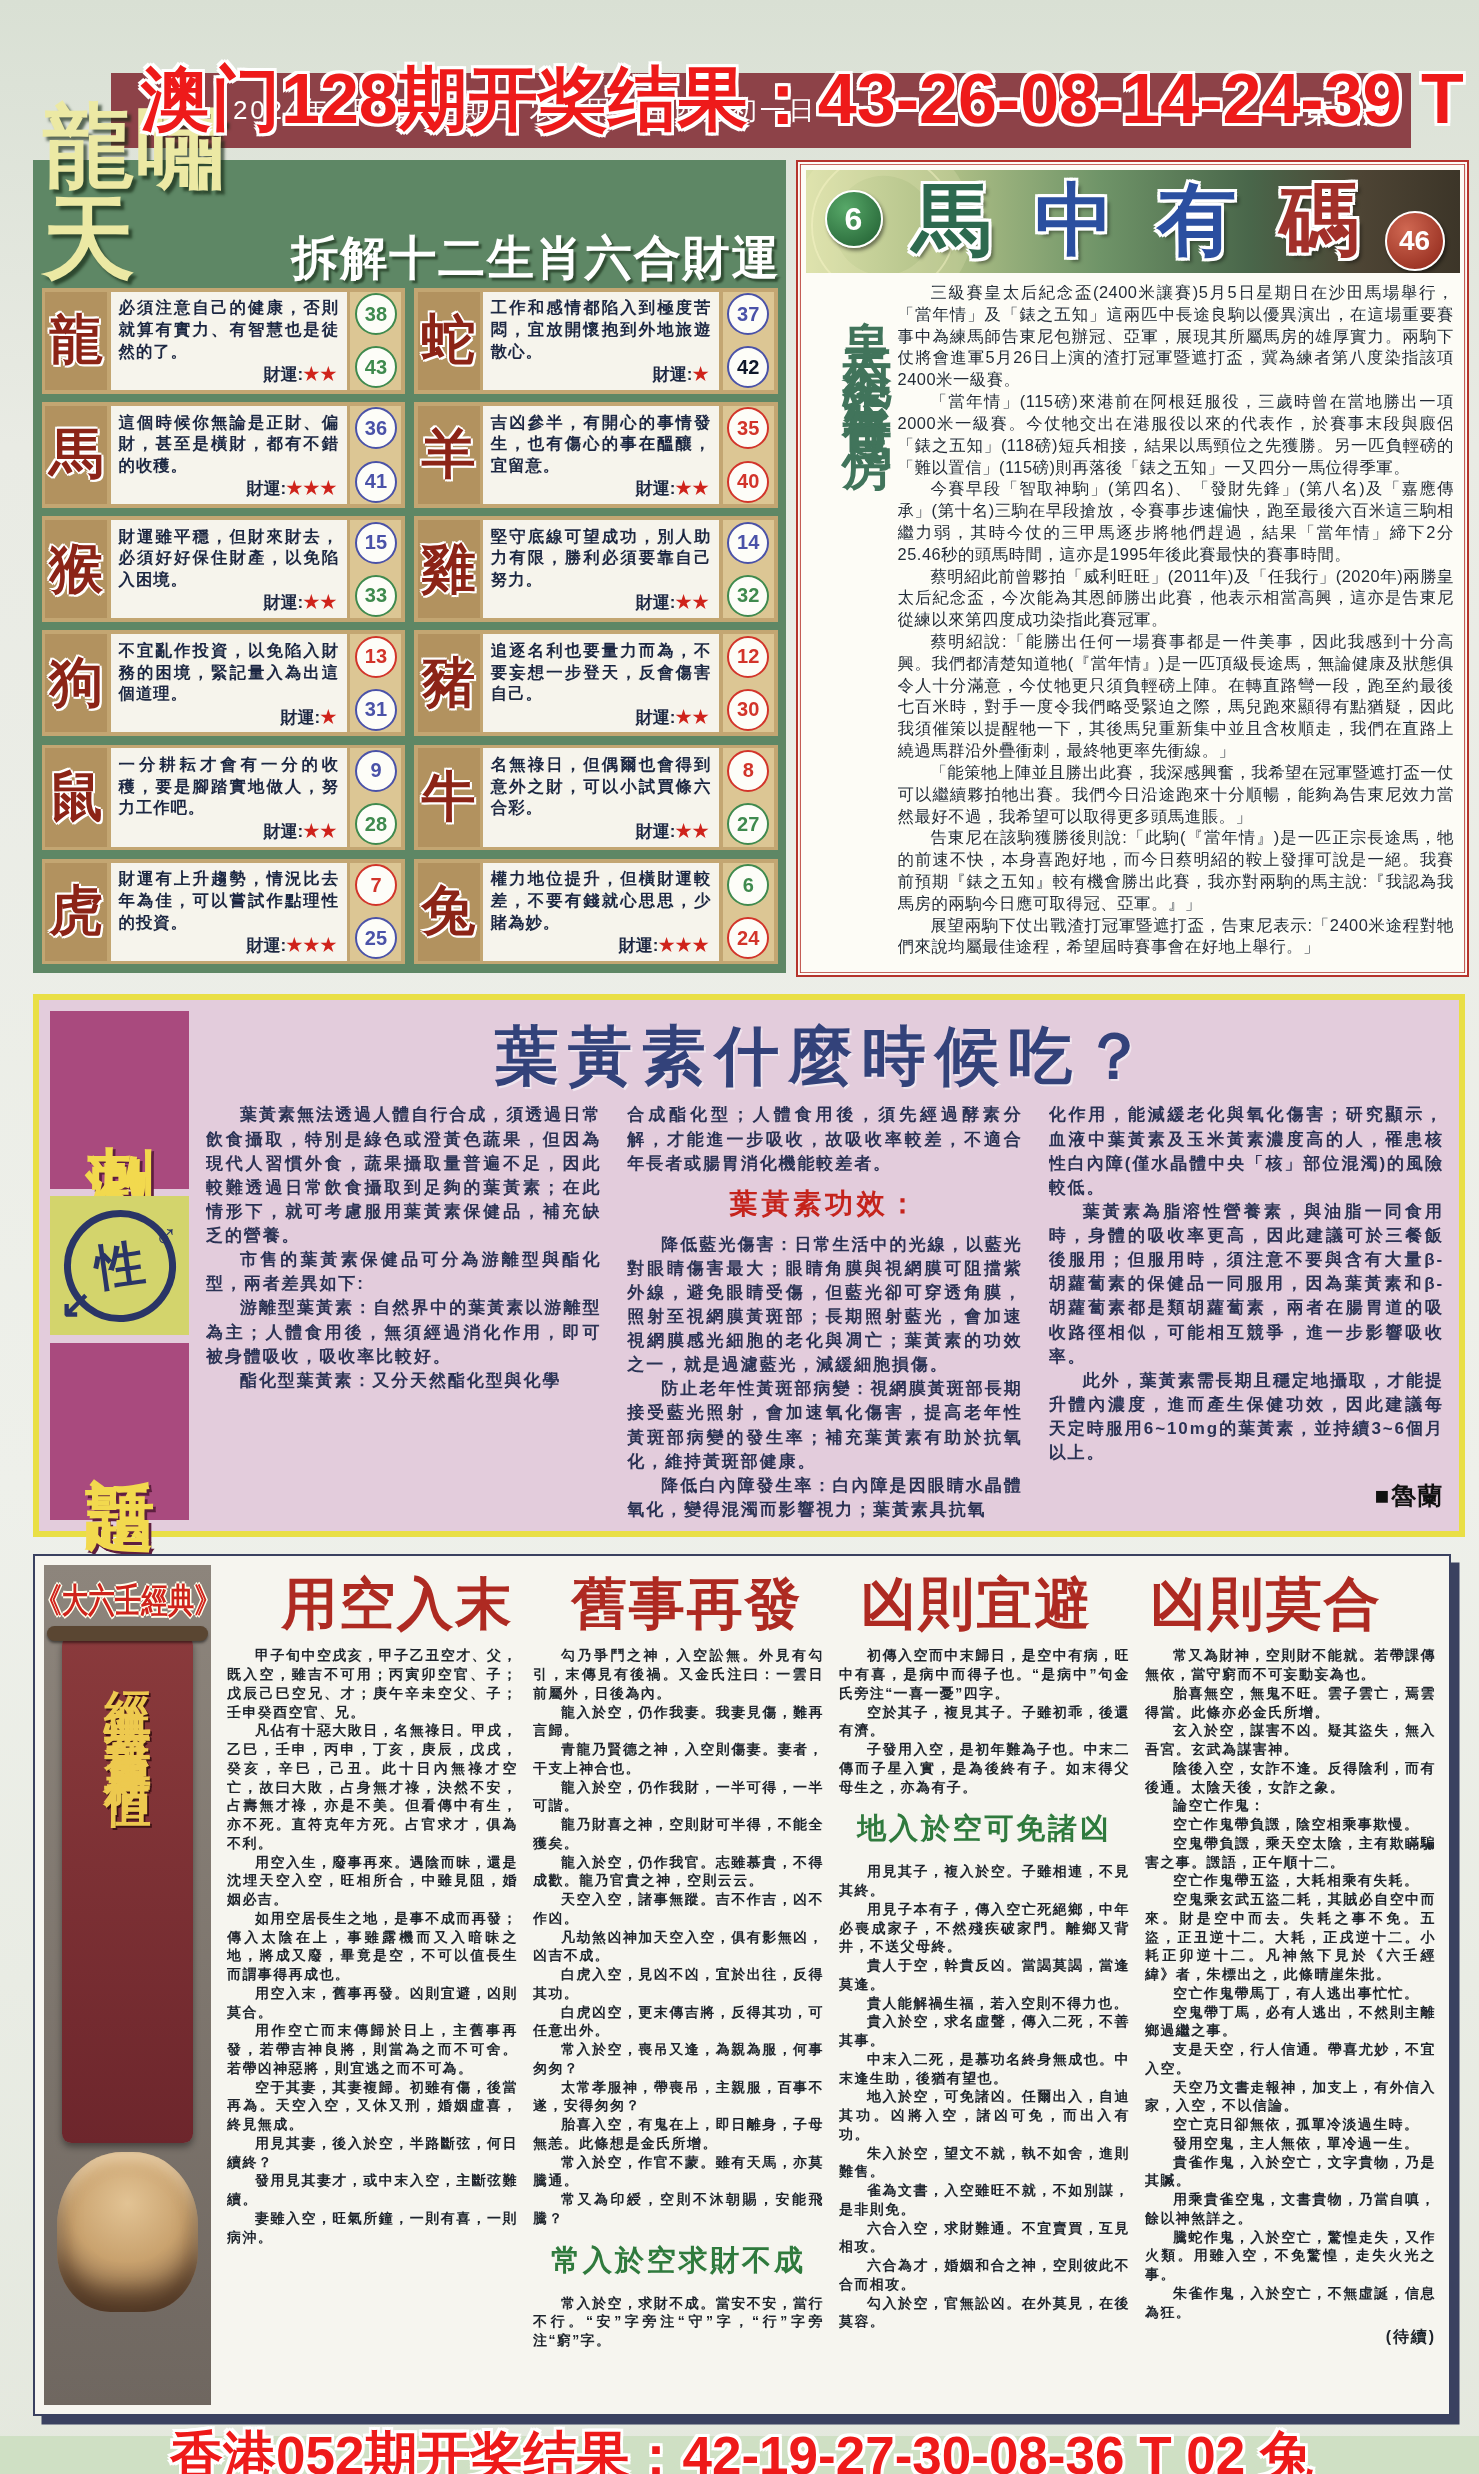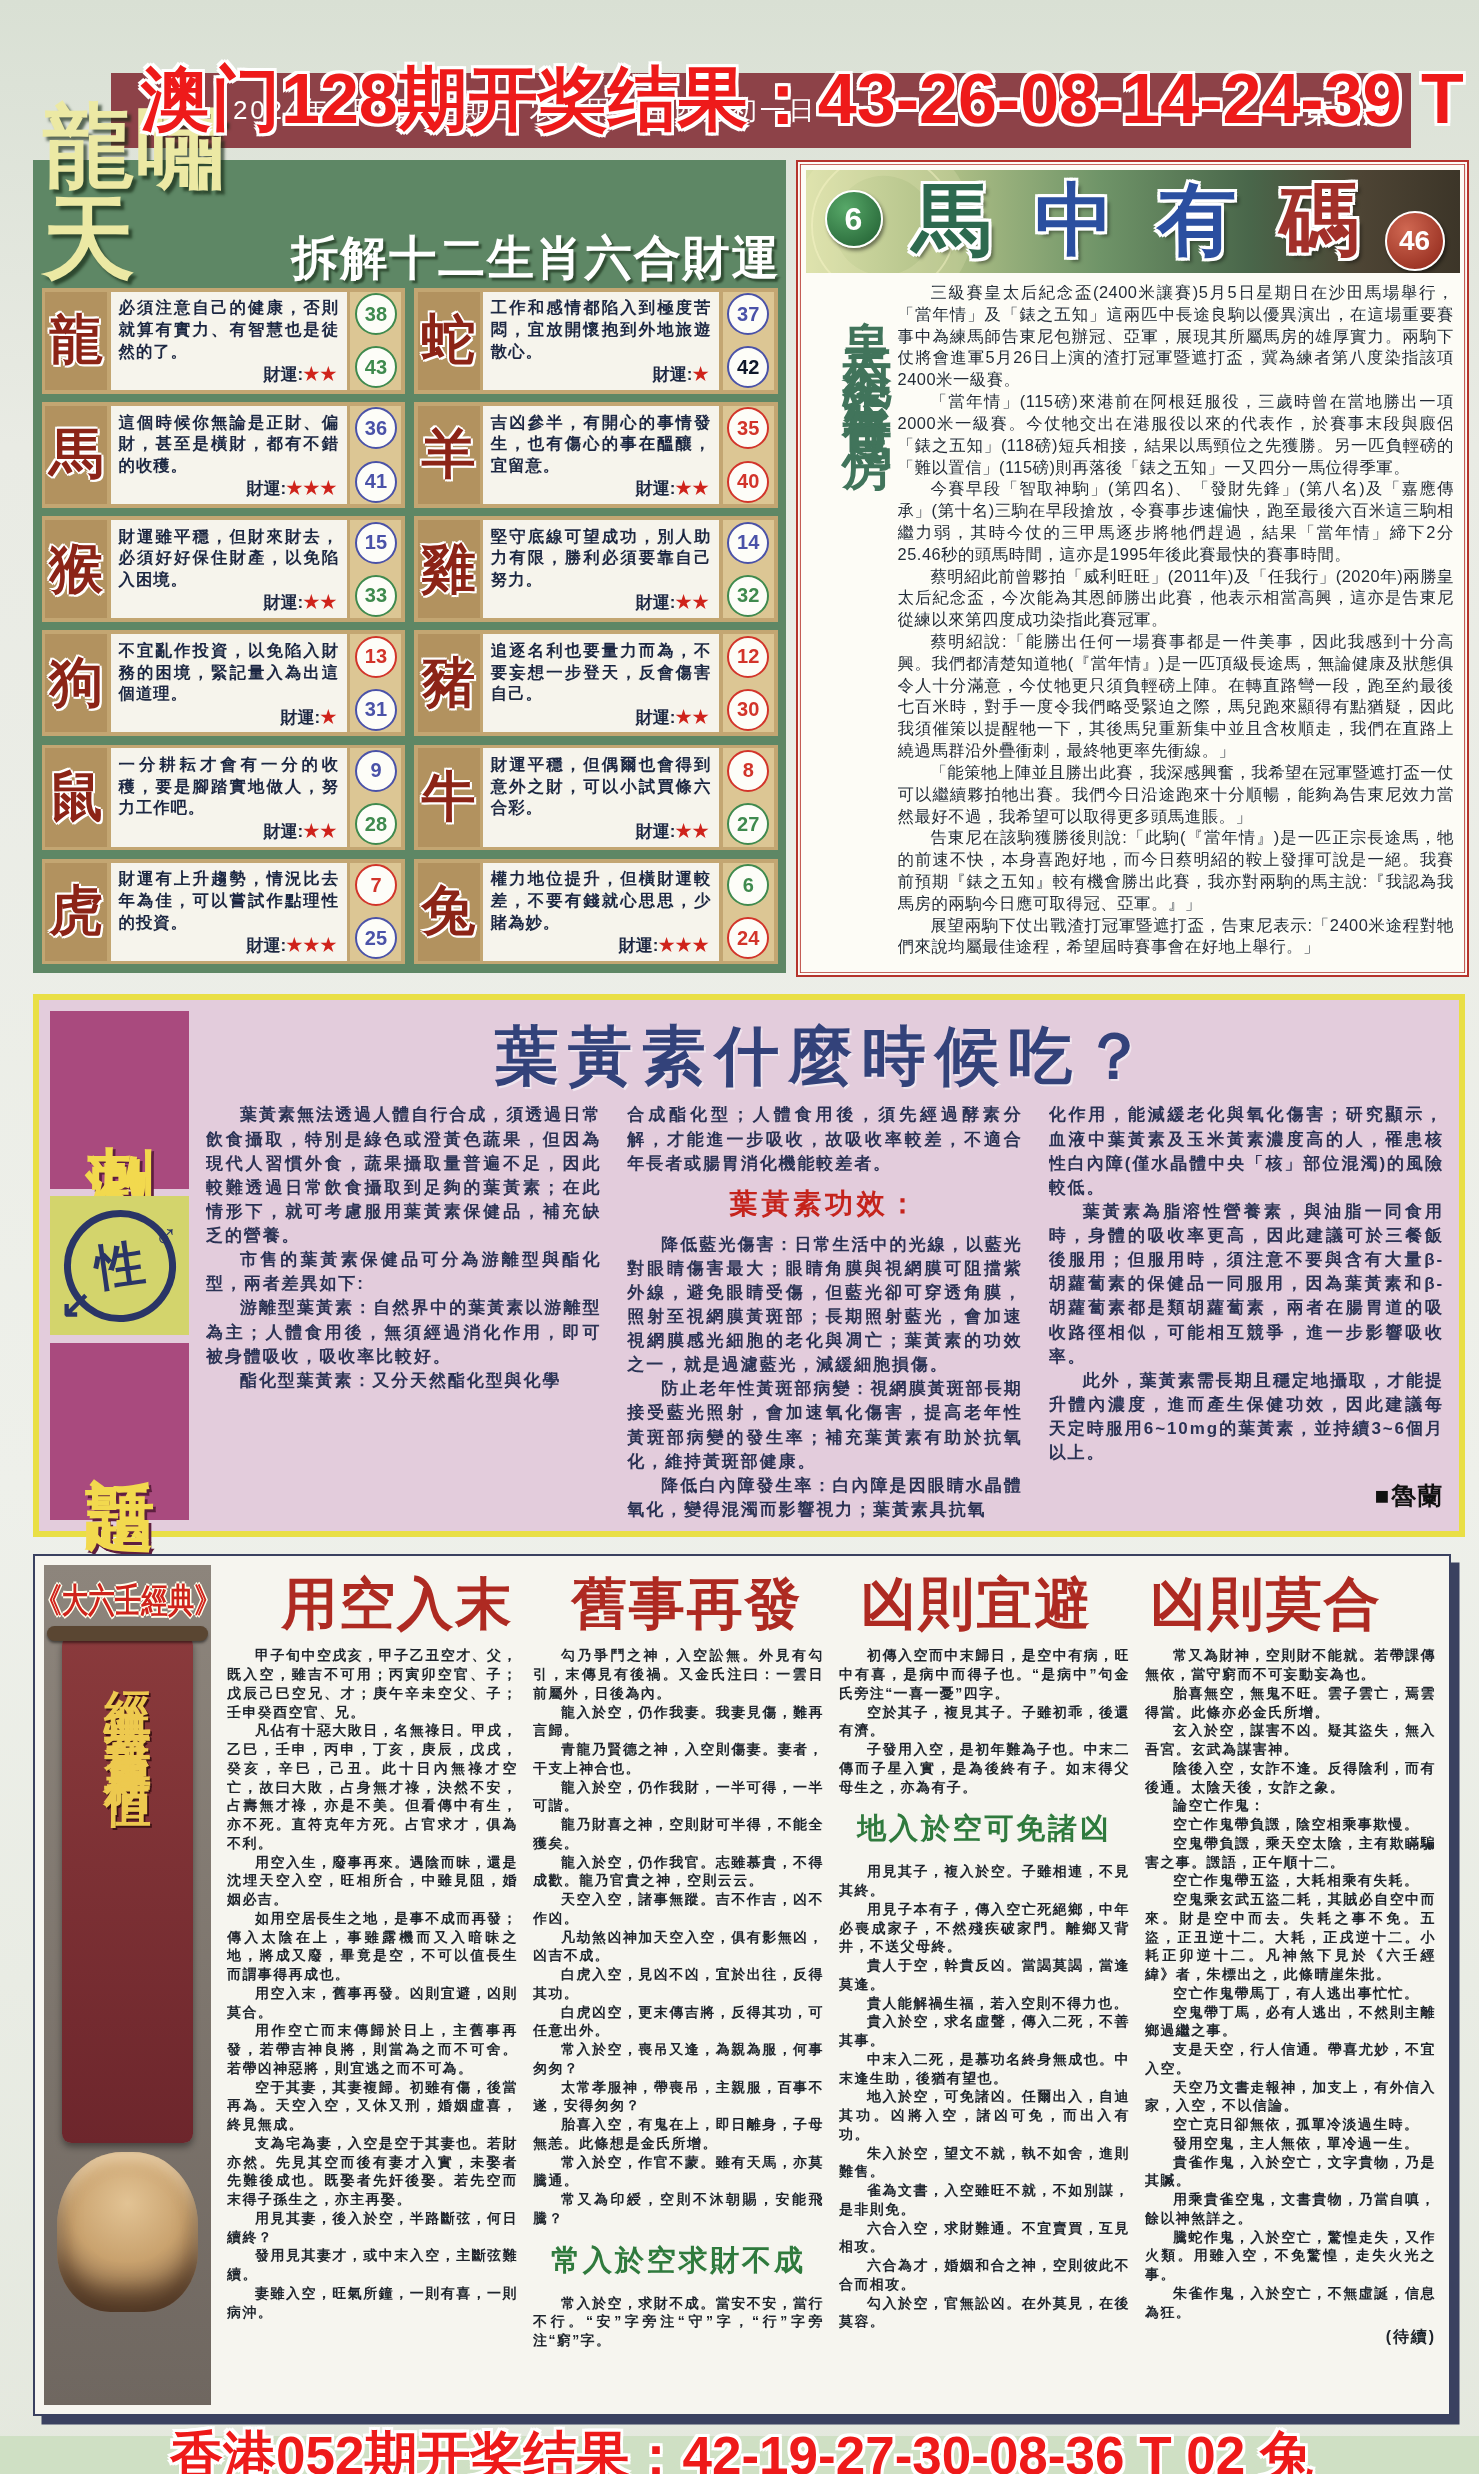--- a/index.html
+++ b/index.html
@@ -223,21 +223,21 @@
             <div class="zfort"><span>財運:</span><span class="zstars">★★</span></div>
           </div>
           <div class="znums">
             <div class="zball" style="border-color: rgb(74, 82, 168); color: rgb(74, 82, 168);">9</div>
             <div class="zball" style="border-color: rgb(63, 138, 78); color: rgb(63, 138, 78);">28</div>
           </div>
         </div>
         <div class="zcard">
           <div class="zchar">牛</div>
           <div class="zbody">
-            <div class="ztext">財運平穩，但偶爾也會得到意外之財，可以小試買條六合彩。</div>
+            <div class="ztext">名無祿日，但偶爾也會得到意外之財，可以小試買條六合彩。</div>
             <div class="zfort"><span>財運:</span><span class="zstars">★★</span></div>
           </div>
           <div class="znums">
             <div class="zball" style="border-color: rgb(210, 52, 42); color: rgb(210, 52, 42);">8</div>
             <div class="zball" style="border-color: rgb(63, 138, 78); color: rgb(63, 138, 78);">27</div>
           </div>
         </div>
         <div class="zcard">
           <div class="zchar">虎</div>
           <div class="zbody">
@@ -342,21 +342,20 @@
       <div class="dtitle-main">用空入末　舊事再發　凶則宜避　凶則莫合</div>
       <div class="dcols">
         <div class="dcol" id="dcol1">
             <p class="para">甲子旬中空戌亥，甲子乙丑空才、父，既入空，雖吉不可用；丙寅卯空官、子；戊辰己巳空兄、才；庚午辛未空父、子；壬申癸酉空官、兄。</p>
             <p class="para">凡佔有十惡大敗日，名無祿日。甲戌，乙巳，壬申，丙申，丁亥，庚辰，戊戌，癸亥，辛巳，己丑。此十日內無祿才空亡，故曰大敗，占身無才祿，決然不安，占壽無才祿，亦是不美。但看傳中有生，亦不死。直符克年方死。占官求才，俱為不利。</p>
             <p class="para">用空入生，廢事再來。遇陰而昧，還是沈埋天空入空，旺相所合，中雖見阻，婚姻必吉。</p>
             <p class="para">如用空居長生之地，是事不成而再發；傳入太陰在上，事雖露機而又入暗昧之地，將成又廢，畢竟是空，不可以值長生而謂事得再成也。</p>
             <p class="para">用空入末，舊事再發。凶則宜避，凶則莫合。</p>
             <p class="para">用作空亡而末傳歸於日上，主舊事再發，若帶吉神良將，則當為之而不可舍。若帶凶神惡將，則宜逃之而不可為。</p>
             <p class="para">空于其妻，其妻複歸。初雖有傷，後當再為。天空入空，又休又刑，婚姻虛喜，終見無成。</p>
-            <p class="para">支為宅為妻，入空是空于其妻也。若財亦然。先見其空而後有妻才入實，未娶者先難後成也。既娶者先奸後娶。若先空而末得子孫生之，亦主再娶。</p>
             <p class="para">用見其妻，後入於空，半路斷弦，何日續終？</p>
             <p class="para">發用見其妻才，或中末入空，主斷弦難續。</p>
             <p class="para">妻雖入空，旺氣所鐘，一則有喜，一則病沖。</p>
           </div>
         <div class="dcol" id="dcol3">
             <p class="para">勾乃爭鬥之神，入空訟無。外見有勾引，末傳見有後禍。又金氏注曰：一雲日前屬外，日後為內。</p>
             <p class="para">龍入於空，仍作我妻。我妻見傷，難再言歸。</p>
             <p class="para">青龍乃賢德之神，入空則傷妻。妻者，干支上神合也。</p>
             <p class="para">龍入於空，仍作我財，一半可得，一半可諧。</p>
             <p class="para">龍乃財喜之神，空則財可半得，不能全獲矣。</p>

